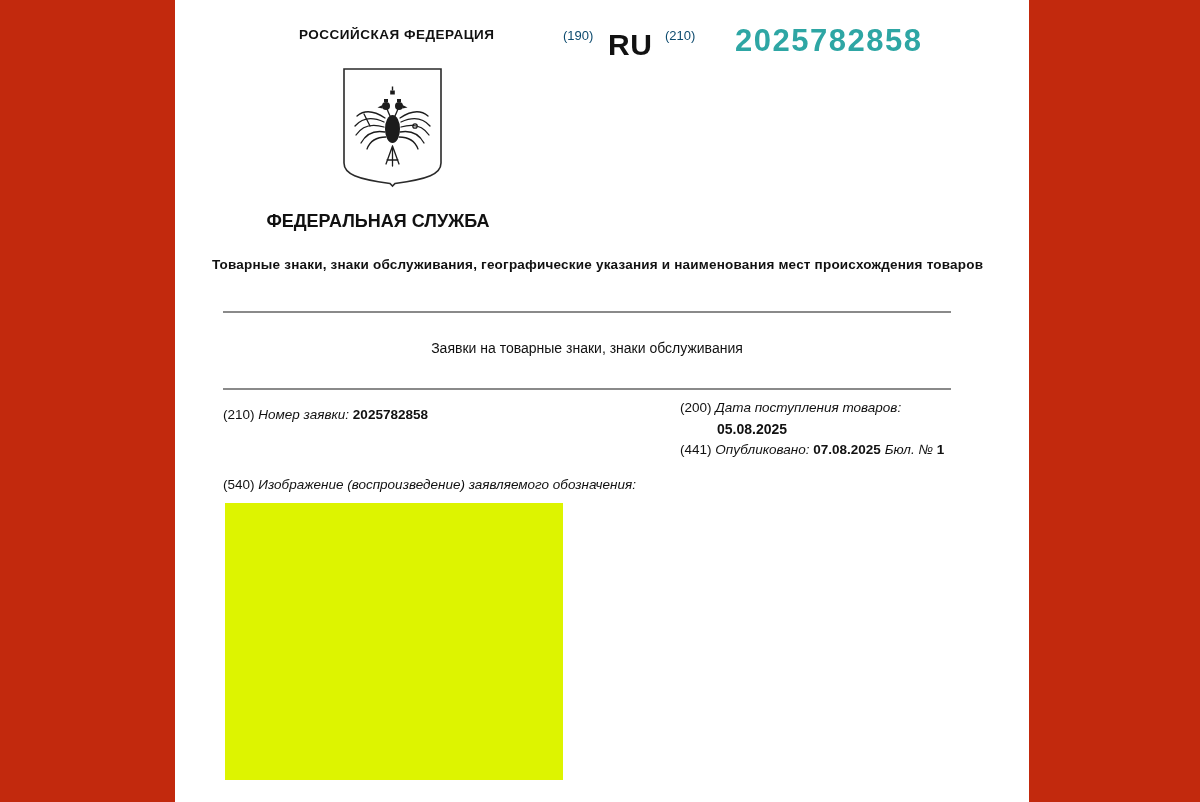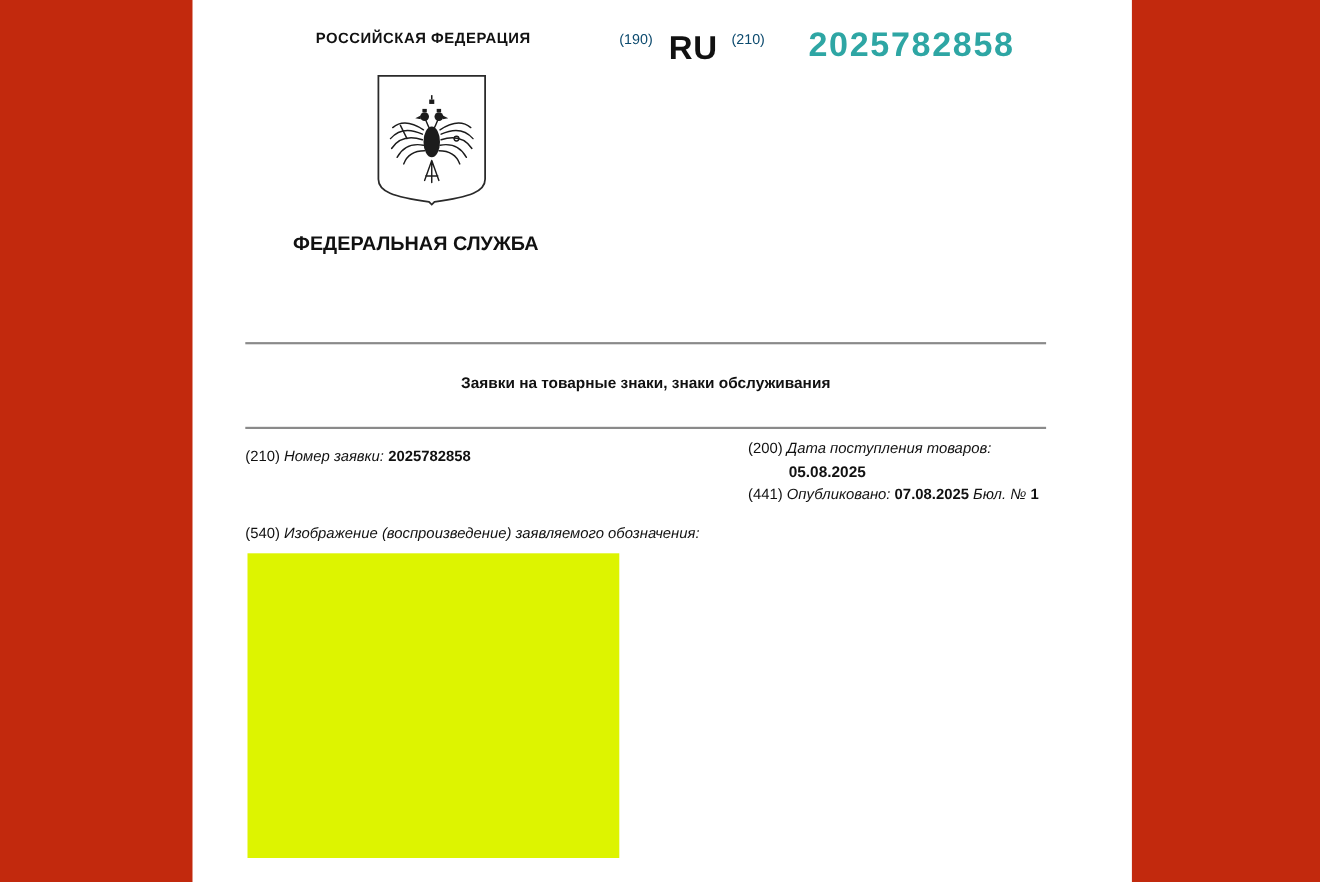--- a/index.html
+++ b/index.html
@@ -16,21 +16,21 @@
   .page {
     position: absolute;
     left: 175px; top: 0;
     width: 854px; height: 802px;
     background: #ffffff;
   }
   .abs { position: absolute; }
 
   
   .country-title {
-    left: 112px; top: 27px;
+    left: 124px; top: 27px;
     font-weight: bold; font-size: 13.5px; letter-spacing: .5px;
     white-space: nowrap;
   }
   .code-small { font-size: 13px; color: #0c4a6e; white-space: nowrap; }
   .code-190 { left: 388px; top: 28px; }
   .code-210 { left: 490px; top: 28px; }
   .ru-code {
     left: 433px; top: 30px;
     font-weight: bold; font-size: 30px; line-height: 1; letter-spacing: .5px;
   }
@@ -60,21 +60,21 @@
   .divider {
     left: 48px; width: 728px; height: 2px;
     background: #8a8a8a;
   }
   .divider-1 { top: 311px; }
   .divider-2 { top: 388px; }
 
   .section-title {
     left: 48px; top: 340px; width: 728px;
     text-align: center;
-    font-weight: bold; font-size: 14px;
+    font-weight: normal; font-size: 14px;
     white-space: nowrap;
   }
 
   .field { font-size: 13.5px; white-space: nowrap; }
   .field .lbl { font-style: italic; }
   .field .val { font-weight: bold; }
 
   .row-210 { left: 48px; top: 407px; }
   .row-200 { left: 505px; top: 400px; }
   .row-200-value { left: 542px; top: 421px; font-weight: bold; font-size: 14px; white-space: nowrap; }
@@ -129,20 +129,21 @@
           <rect x="51.2" y="24.5" width="4.6" height="4"></rect>
           <rect x="52.8" y="20.5" width="1.4" height="4"></rect>
         </g>
       </svg>
     </div>
 
     <div class="abs authority">
       <div>ФЕДЕРАЛЬНАЯ СЛУЖБА</div>
     </div>
 
+    <div class="abs subtitle">Товарные знаки, знаки обслуживания, географические указания и наименования мест происхождения товаров</div>
 
     <div class="abs divider divider-1" style="background-color: rgb(138, 138, 138);"></div>
 
     <div class="abs section-title">Заявки на товарные знаки, знаки обслуживания</div>
 
     <div class="abs divider divider-2" style="background-color: rgb(138, 138, 138);"></div>
 
     <div class="abs field row-210">
       <span class="code">(210)</span>
       <span class="lbl">Номер заявки:</span>

